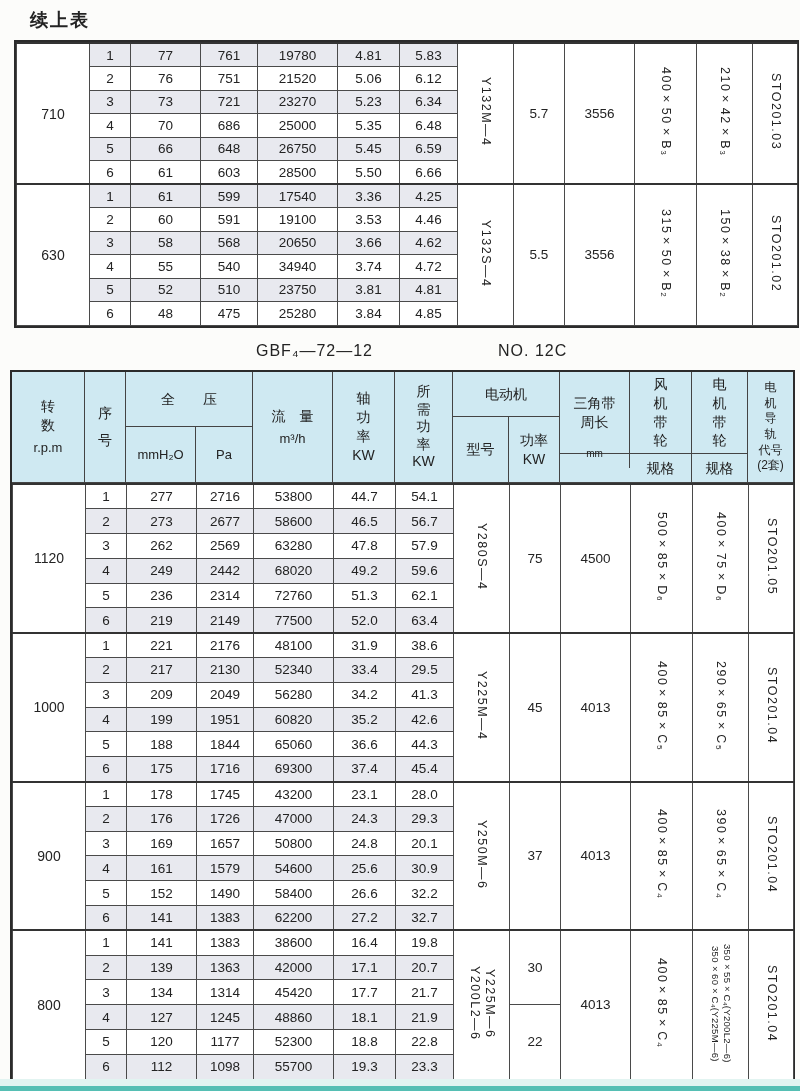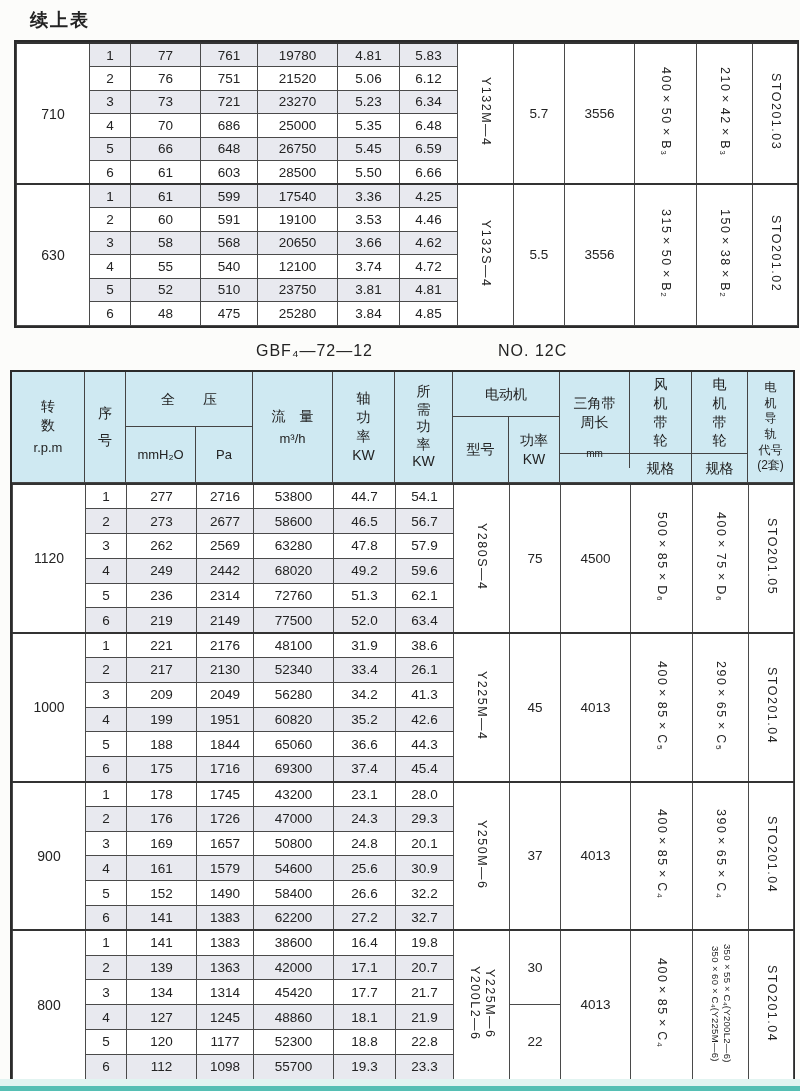--- a/index.html
+++ b/index.html
@@ -154,21 +154,21 @@
           <td class="sh">58</td>
           <td class="sh">568</td>
           <td class="sh">20650</td>
           <td class="sh">3.66</td>
           <td class="sh">4.62</td>
         </tr>
         <tr>
           <td>4</td>
           <td>55</td>
           <td>540</td>
-          <td>12100</td>
+          <td>34940</td>
           <td>3.74</td>
           <td>4.72</td>
         </tr>
         <tr>
           <td class="sh">5</td>
           <td class="sh">52</td>
           <td class="sh">510</td>
           <td class="sh">23750</td>
           <td class="sh">3.81</td>
           <td class="sh">4.81</td>
@@ -323,21 +323,21 @@
           <td rowspan="6"><div class="vert">400×85×C₅</div></td>
           <td rowspan="6"><div class="vert">290×65×C₅</div></td>
           <td rowspan="6"><div class="vert">STO201.04</div></td>
         </tr>
         <tr>
           <td class="sh">2</td>
           <td class="sh">217</td>
           <td class="sh">2130</td>
           <td class="sh">52340</td>
           <td class="sh">33.4</td>
-          <td class="sh">26.1</td>
+          <td class="sh">29.5</td>
         </tr>
         <tr>
           <td>3</td>
           <td>209</td>
           <td>2049</td>
           <td>56280</td>
           <td>34.2</td>
           <td>41.3</td>
         </tr>
         <tr>

